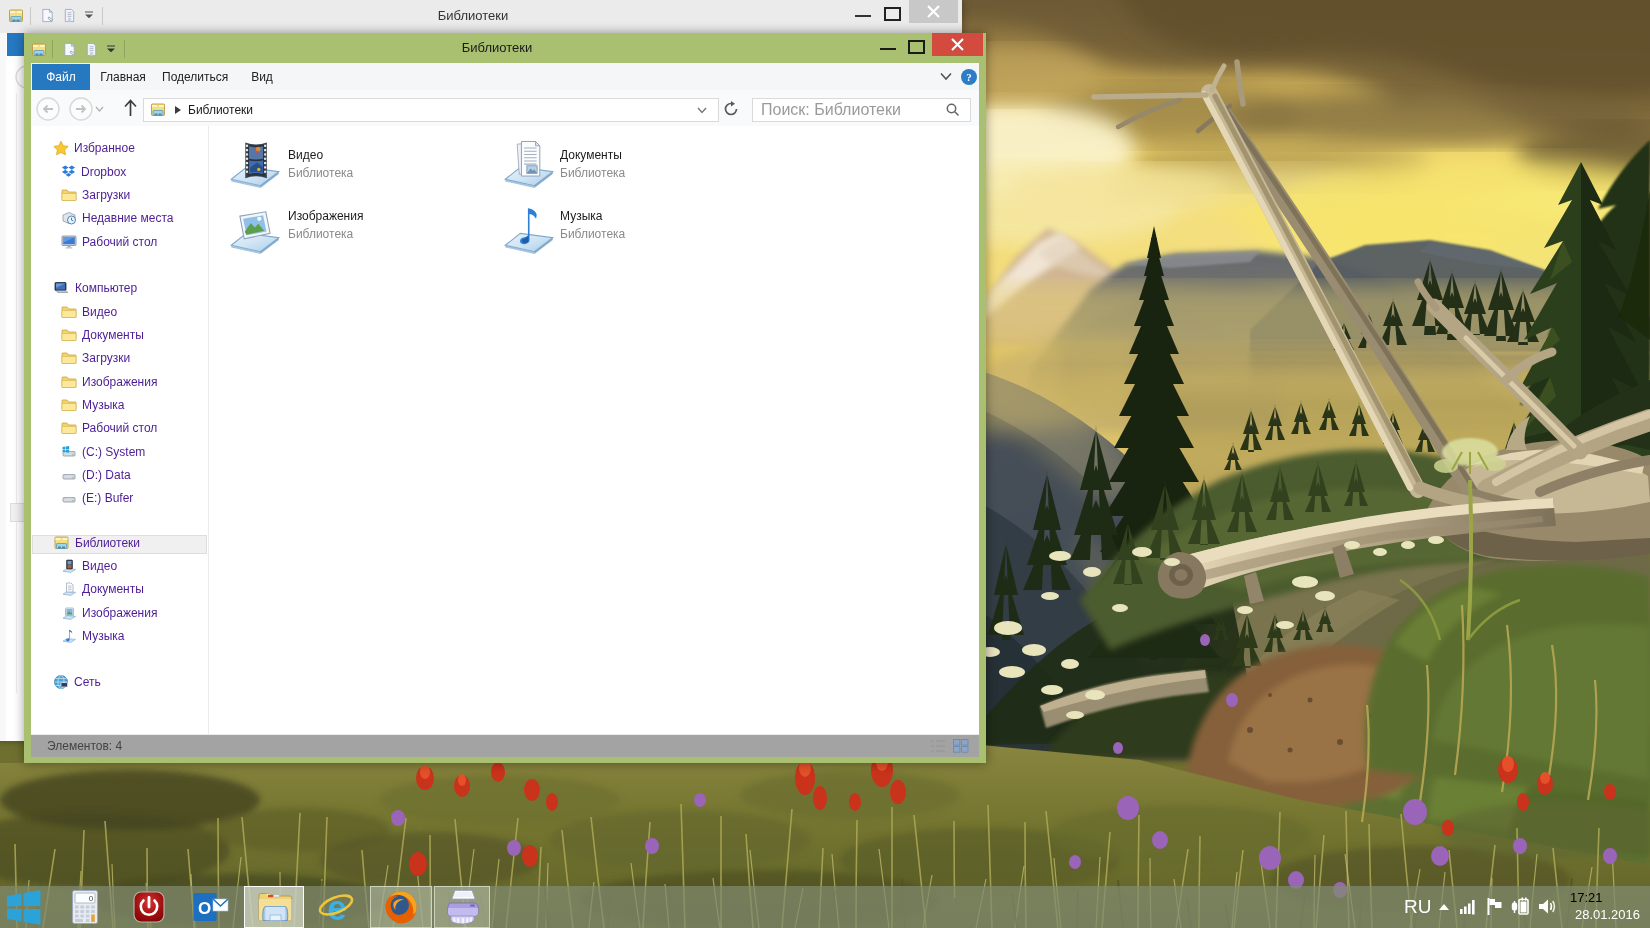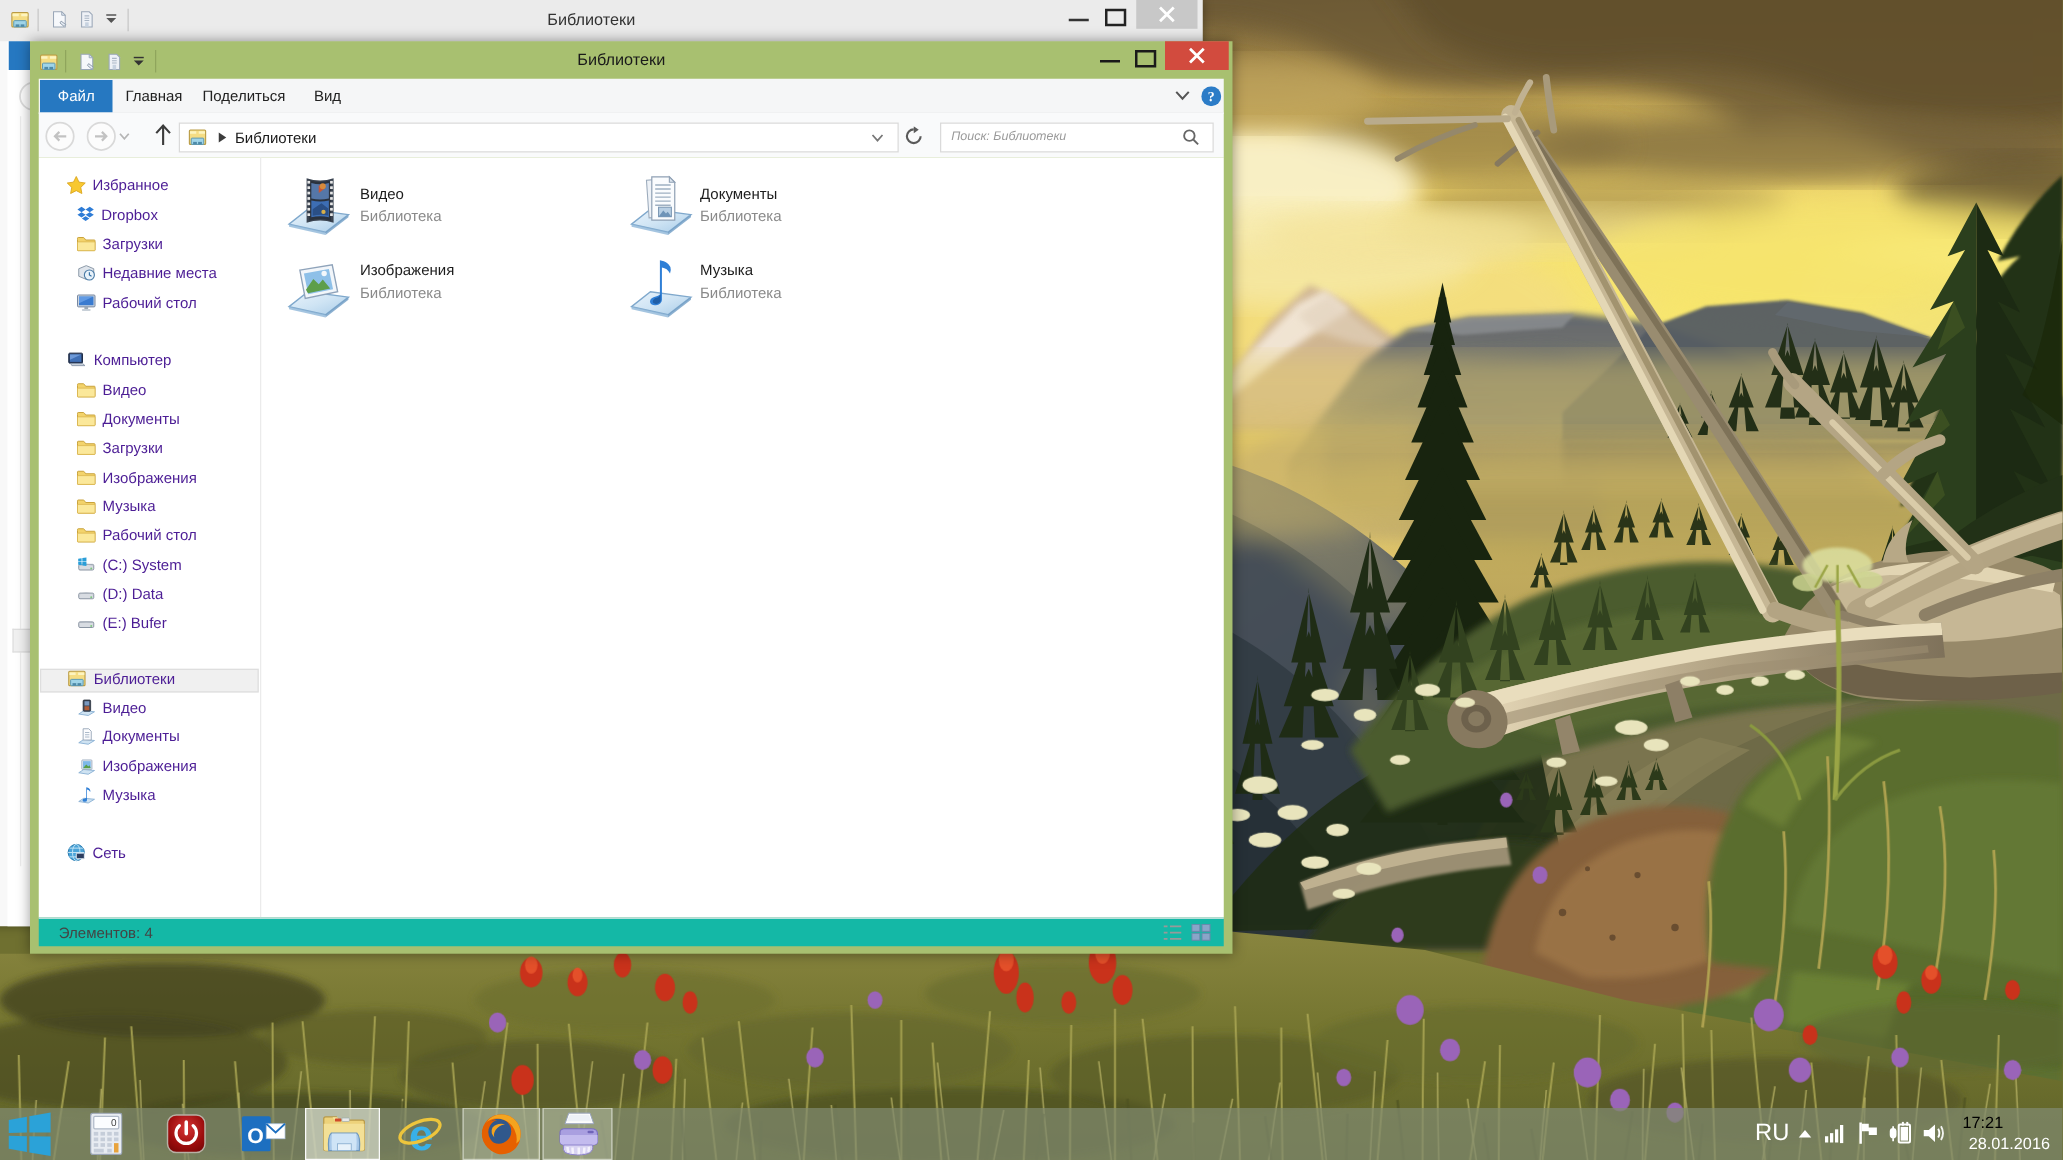--- a/index.html
+++ b/index.html
@@ -706,21 +706,21 @@
   <div class="abs" style="left:856px;top:15px;width:16px;height:2px;background:#1a1a1a;"></div>
   <div class="abs" style="left:884px;top:7px;width:13px;height:10px;border:2px solid #1a1a1a;background:transparent;"></div>
   <div class="abs" style="left:908px;top:0;width:51px;height:23px;background:#d24b3e;">
     <svg class="abs" style="left:18px;top:4px" width="15" height="15" viewBox="0 0 15 15">
           <path d="M2,2 L13,13 M13,2 L2,13" stroke="#fff" stroke-width="2.2"></path>
         </svg>
   </div>
   
   <div class="abs" style="left:7px;top:30px;width:948px;height:27px;background:#f5f6f7;border-bottom:1px solid #d8d9da;"></div>
   <div class="abs" style="left:8px;top:31px;width:58px;height:26px;background:#2678c1;color:#fff;font-size:12px;text-align:center;line-height:26px;">Файл</div>
-  <div class="tab" style="left:76px;width:46px;text-align:right;">Главная</div>
+  <div class="tab" style="left:76px;width:46px;text-align:center;">Главная</div>
   <div class="tab" style="left:138px;width:68px;text-align:left;">Поделиться</div>
   <div class="tab" style="left:222px;width:32px;text-align:center;">Вид</div>
   <svg class="abs" style="left:916px;top:39px" width="12" height="9" viewBox="0 0 12 9">
         <path d="M1,1.5 L6,7 L11,1.5" stroke="#555" stroke-width="1.6" fill="none"></path>
       </svg>
   <svg class="abs" style="left:937px;top:36px" width="16" height="16" viewBox="0 0 16 16">
         <circle cx="8" cy="8" r="8" fill="#2c7cc7"></circle>
         <text x="8" y="12" font-size="11" font-family="Liberation Serif" font-weight="bold" fill="#fff" text-anchor="middle">?</text>
       </svg>
   
@@ -749,31 +749,31 @@
     <div class="abs" style="left:44px;top:0;height:22px;line-height:22px;font-size:12px;color:#1a1a1a;">Библиотеки</div>
     <svg class="abs" style="left:553px;top:8px" width="10" height="7" viewBox="0 0 10 7">
           <path d="M1,1 L5,5.5 L9,1" stroke="#777" stroke-width="1.4" fill="none"></path>
         </svg>
   </div>
   <svg class="abs" style="left:699px;top:68px" width="16" height="16" viewBox="0 0 16 16">
         <path d="M13.5,8 A5.5,5.5 0 1 1 8,2.5" stroke="#5a5a5a" stroke-width="1.7" fill="none"></path>
         <path d="M8,0 L12,2.8 L8,5.5 Z" fill="#5a5a5a"></path>
       </svg>
   <div class="abs" style="left:728px;top:65px;width:217px;height:22px;background:#fff;border:1px solid #dadada;">
-    <div class="abs" style="left:8px;top:0;height:22px;line-height:22px;font-size:10px;color:#9a9a9a;font-style:italic;">Поиск: Библиотеки</div>
+    <div class="abs" style="left:8px;top:0;height:22px;line-height:22px;font-size:16px;color:#9a9a9a;">Поиск: Библиотеки</div>
     <svg class="abs" style="left:193px;top:4px" width="14" height="14" viewBox="0 0 14 14">
           <circle cx="5.5" cy="5.5" r="4.2" stroke="#666" stroke-width="1.5" fill="none"></circle>
           <path d="M8.8,8.8 L12.5,12.5" stroke="#666" stroke-width="1.5"></path>
         </svg>
   </div>
   
   <div class="abs" style="left:7px;top:93px;width:948px;height:608px;background:#fff;"></div>
   <div class="abs" style="left:184px;top:93px;width:1px;height:608px;background:#ebebeb;"></div>
   
-  <div class="abs" style="left:7px;top:701px;width:948px;height:22px;background:#14b8a6;border-top:1px solid #ebebeb;font-size:12px;color:#444;">
+  <div class="abs" style="left:7px;top:701px;width:948px;height:22px;background:#a3a3a3;border-top:1px solid #ebebeb;font-size:12px;color:#444;">
     <div class="abs" style="left:16px;top:0;height:22px;line-height:22px;">Элементов: 4</div>
     <svg class="abs" style="left:899px;top:4px" width="16" height="14" viewBox="0 0 16 14">
           <g stroke="#999" stroke-width="1.4">
             <path d="M1,2 H4 M6,2 H15 M1,7 H4 M6,7 H15 M1,12 H4 M6,12 H15"></path>
           </g>
         </svg>
     <svg class="abs" style="left:922px;top:4px" width="16" height="14" viewBox="0 0 16 14">
           <g fill="#8aa5c8" stroke="#6a87ab" stroke-width="0.8">
             <rect x="0.5" y="0.5" width="6.4" height="5.6"></rect>
             <rect x="8.6" y="0.5" width="6.4" height="5.6"></rect>

